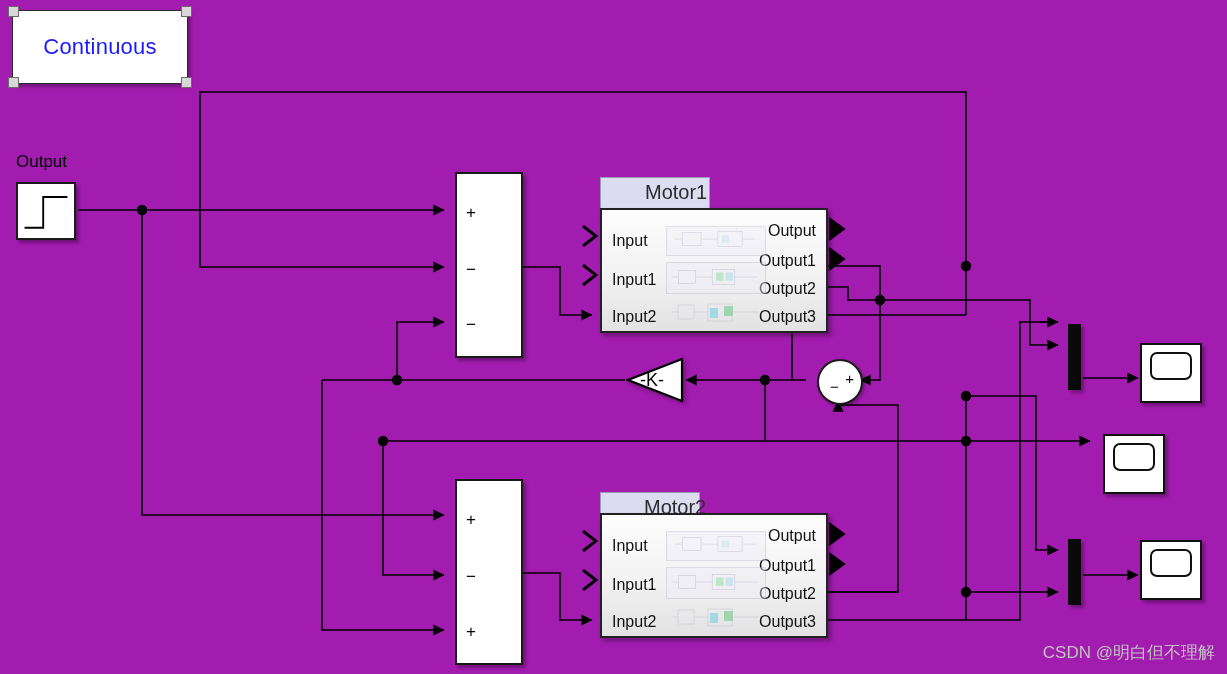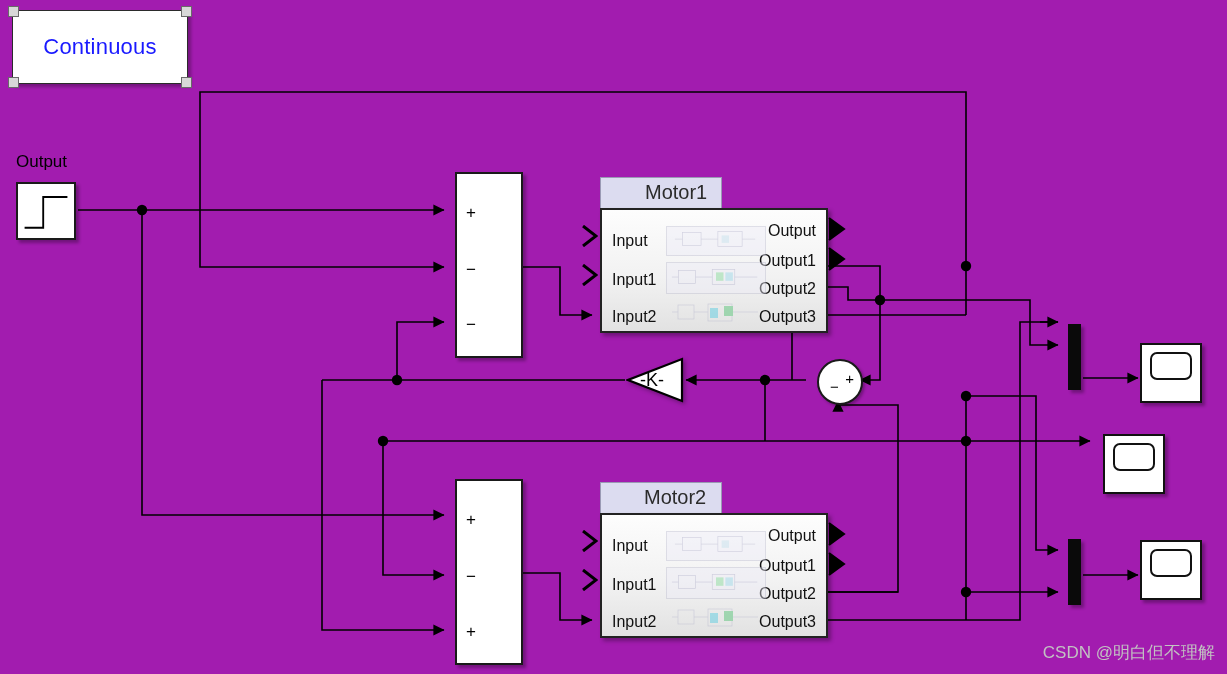--- a/index.html
+++ b/index.html
@@ -293,21 +293,21 @@
     <span class="sgn" style="top:95px;">−</span>
     <span class="sgn" style="top:150px;">−</span>
   </div>
 
   <div class="blk sum-rect" style="top:479px; height:186px;">
     <span class="sgn" style="top:38px;">+</span>
     <span class="sgn" style="top:95px;">−</span>
     <span class="sgn" style="top:150px;">+</span>
   </div>
 
-  <div class="sub-name" style="left:600px; top:177px; width:122px;padding-left:44px;">Motor1</div>
+  <div class="sub-name" style="left:600px; top:177px; width:110px;padding-left:44px;">Motor1</div>
   <div class="blk subsys" style="left:600px; top:208px; width:228px; height:125px;">
     <span class="port-label port-in" style="top:31px;">Input</span>
     <span class="port-label port-in" style="top:70px;">Input1</span>
     <span class="port-label port-in" style="top:107px;">Input2</span>
     <span class="port-label port-out" style="top:21px;">Output</span>
     <span class="port-label port-out" style="top:51px;">Output1</span>
     <span class="port-label port-out" style="top:79px;">Output2</span>
     <span class="port-label port-out" style="top:107px;">Output3</span>
     <div class="thumb-wrap">
       <div class="thumb t1">
@@ -352,21 +352,21 @@
     <path d="M1 1 L14 11 L1 21" fill="none" stroke="#000" stroke-width="3"></path>
     </svg>
 
   <svg style="position:absolute;left:828px;top:217px;width:18px;height:24px;">
     <path d="M1 1 L16 12 L1 23" fill="#000" stroke="#000" stroke-width="2"></path>
     </svg>
   <svg style="position:absolute;left:828px;top:247px;width:18px;height:24px;">
     <path d="M1 1 L16 12 L1 23" fill="#000" stroke="#000" stroke-width="2"></path>
     </svg>
 
-  <div class="sub-name" style="left:600px; top:482px; width:122px;padding-left:43px;">Motor2</div>
+  <div class="sub-name" style="left:600px; top:492px; width:100px;padding-left:43px;">Motor2</div>
   <div class="blk subsys" style="left:600px; top:513px; width:228px; height:125px;">
     <span class="port-label port-in" style="top:31px;">Input</span>
     <span class="port-label port-in" style="top:70px;">Input1</span>
     <span class="port-label port-in" style="top:107px;">Input2</span>
     <span class="port-label port-out" style="top:21px;">Output</span>
     <span class="port-label port-out" style="top:51px;">Output1</span>
     <span class="port-label port-out" style="top:79px;">Output2</span>
     <span class="port-label port-out" style="top:107px;">Output3</span>
     <div class="thumb-wrap">
       <div class="thumb t1">

